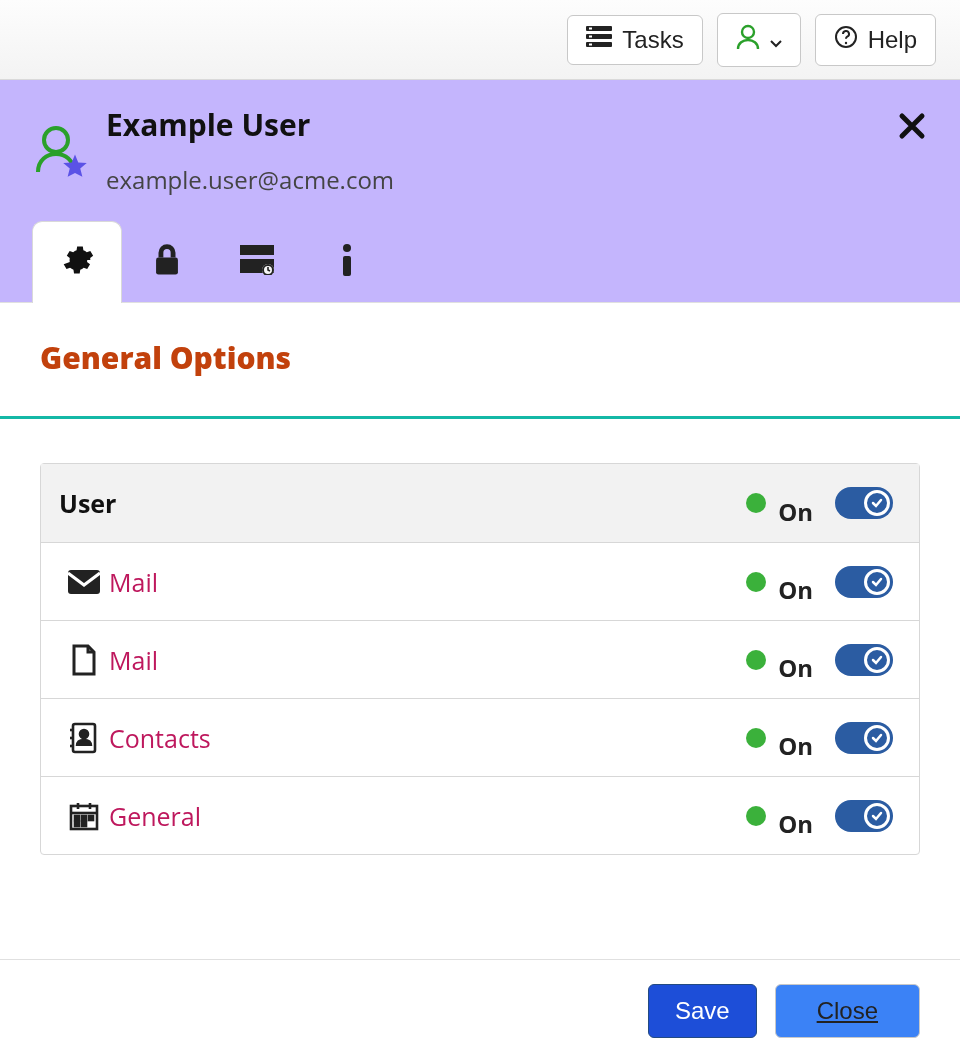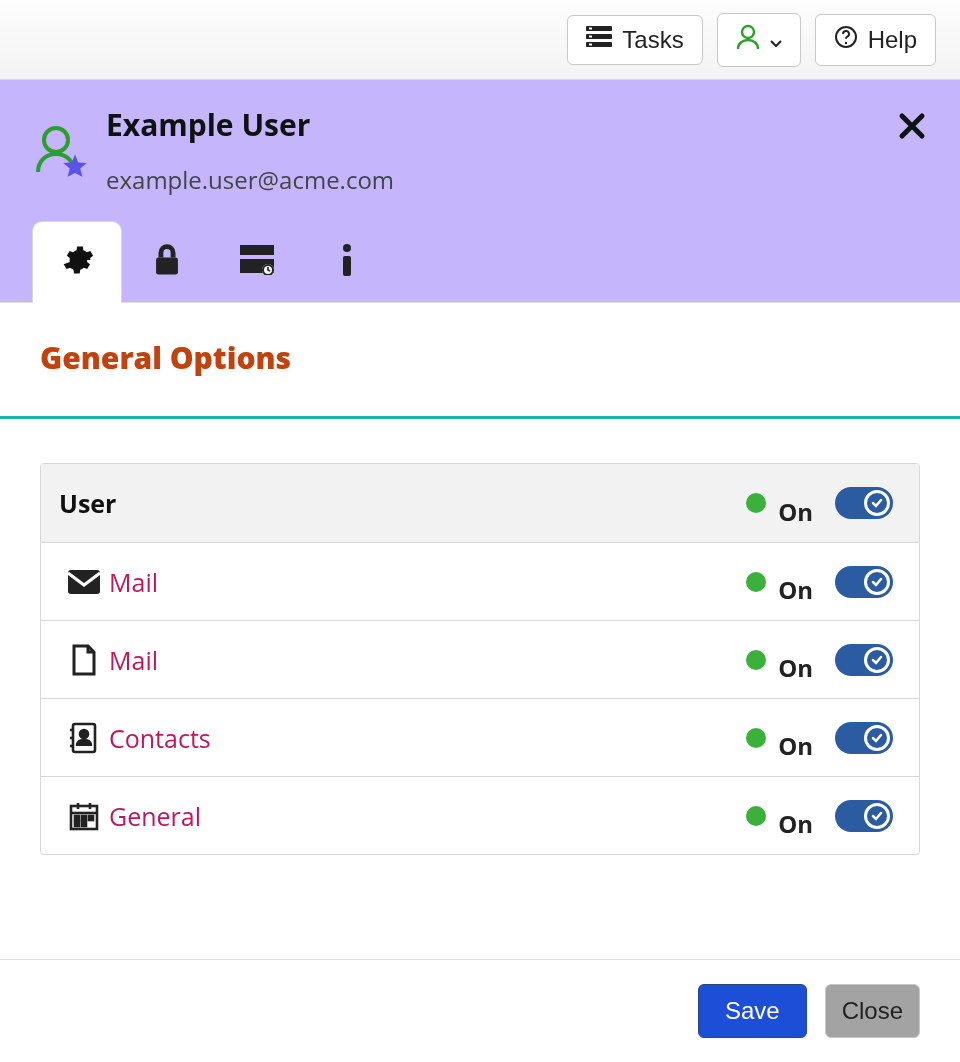--- a/index.html
+++ b/index.html
@@ -93,22 +93,22 @@
     border-top:1px solid #e0e0e0;
     background:#fff;
     padding:24px 40px;
     display:flex; justify-content:flex-end; gap:18px;
   }
   .btn-primary {
     background:#1d4ed8; color:#fff; border:1px solid #234a82;
     border-radius:6px; padding:12px 26px; font-size:24px; cursor:pointer;text-align:right;
   }
   .btn-secondary {
-    background:#a3a3a3; color:#222; border:1px solid #c8c8c8;
-    border-radius:6px; padding:12px 16px; font-size:24px; cursor:pointer;
+    background:#3b82f6; color:#222; border:1px solid #c8c8c8;
+    border-radius:6px; padding:12px 41px; font-size:24px; cursor:pointer;text-decoration:underline;
   }
 </style>
 </head>
 <body>
 
 <div class="topbar">
   <button class="btn">
     <span>
       <svg width="26" height="22" viewBox="0 0 26 22">
           <rect x="0" y="0" width="26" height="5" rx="1" fill="#222"></rect>

